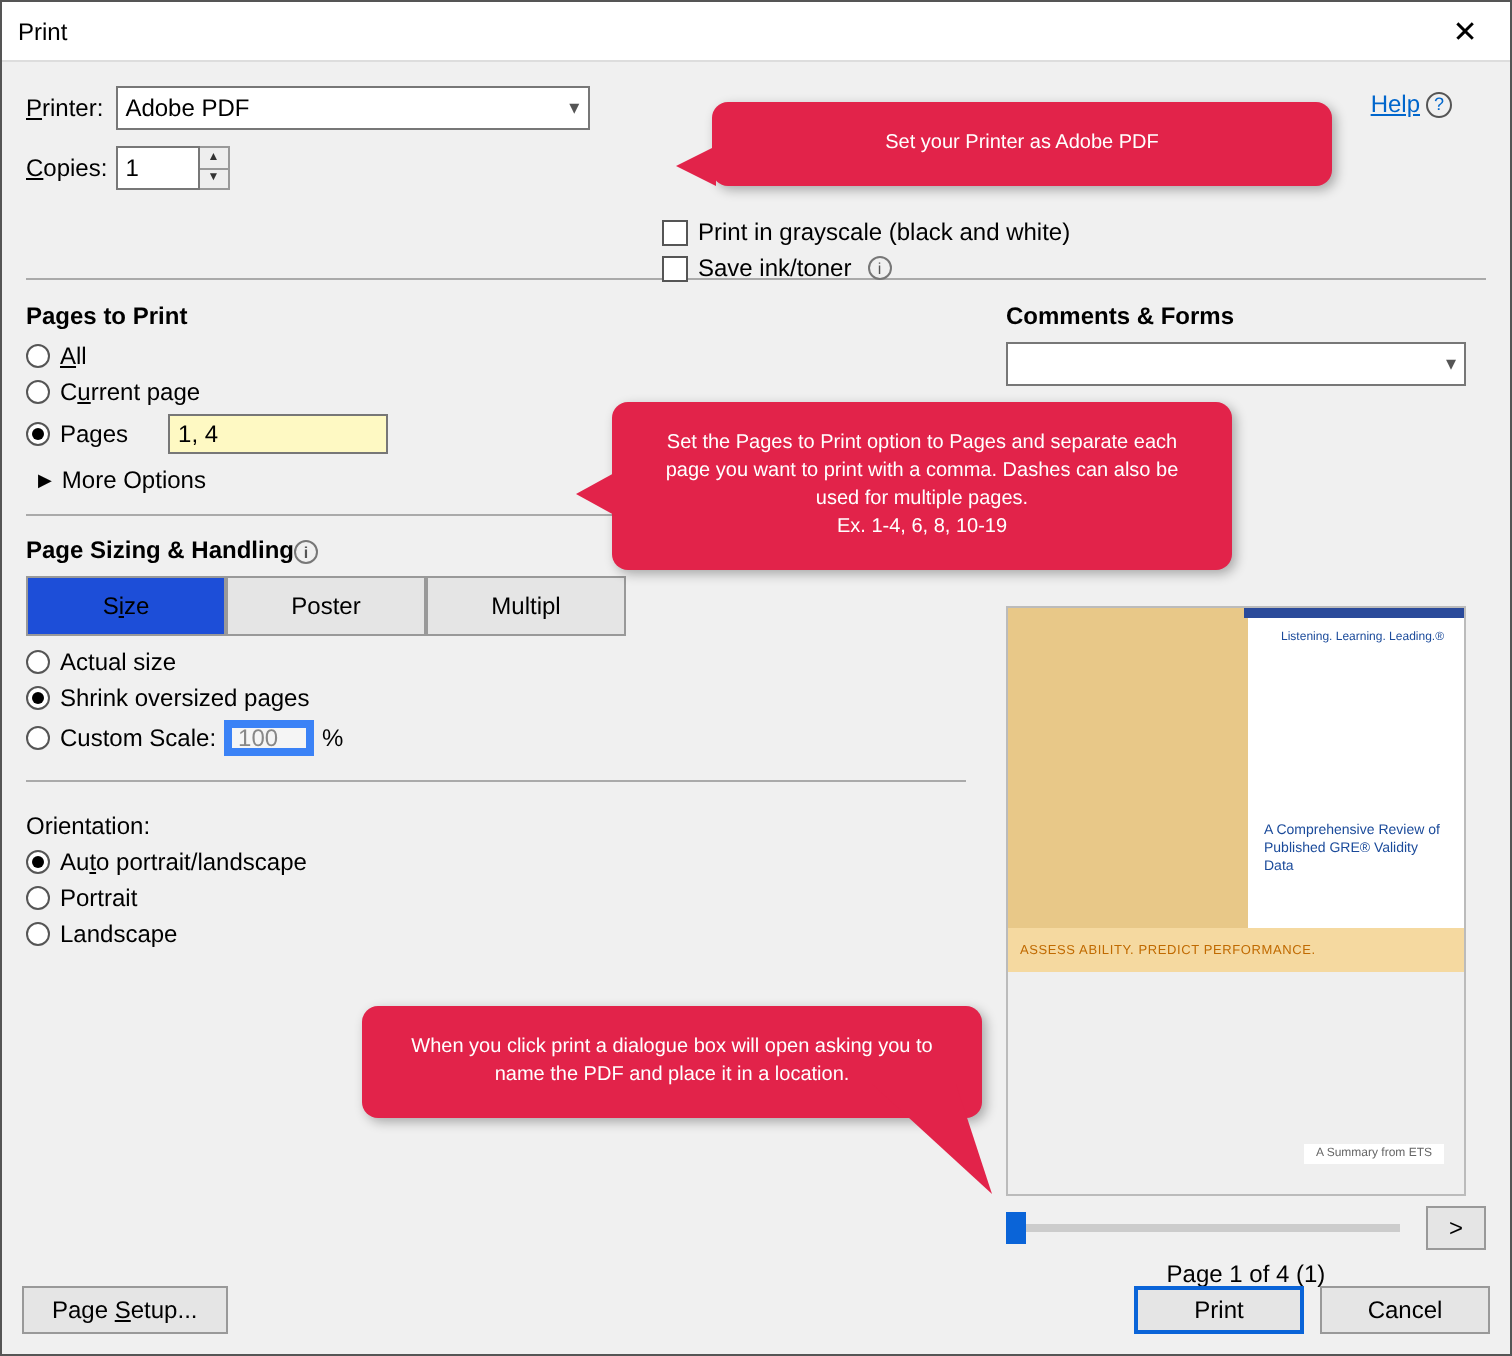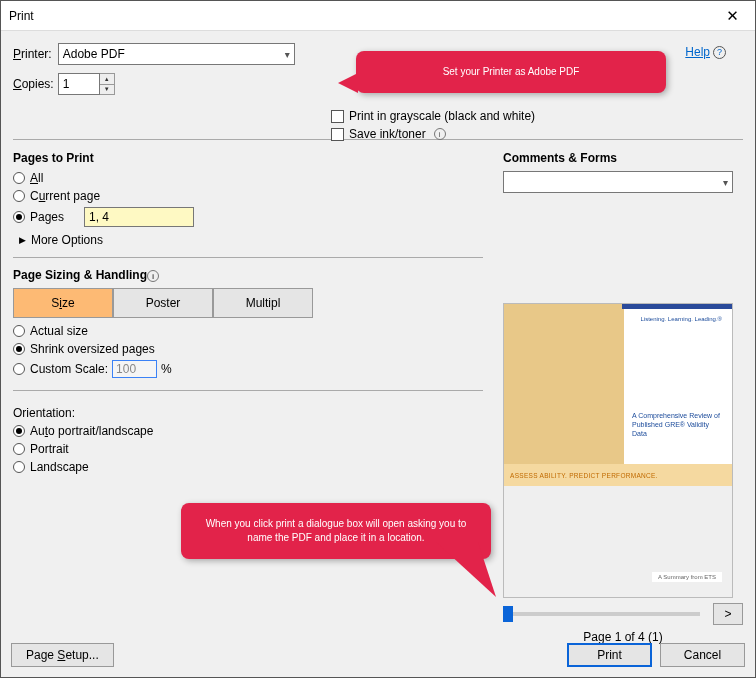--- a/index.html
+++ b/index.html
@@ -29,22 +29,22 @@
   .radio-row { display: flex; align-items: center; margin: 4px 0; }
   .radio { width: 12px; height: 12px; border: 1px solid #555; border-radius: 50%; margin-right: 5px; display: flex; align-items: center; justify-content: center; background:#fff;}
   .radio.sel::after { content: ""; width: 6px; height: 6px; background: #000; border-radius: 50%; }
   .pages-input { width: 110px; height: 20px; border: 1px solid #777; background: #fef9c3; padding: 0 4px; display:flex; align-items:center; margin-left: 20px; }
   .more-opts { display:flex; align-items:center; margin:6px 0 10px 6px; }
   .tri { font-size: 9px; margin-right: 5px; }
   .sizing-title { display:flex; align-items:flex-end; gap:0; font-weight:bold; margin-top:10px;}
   .info-icon { width:12px; height:12px; border:1px solid #777; border-radius:50%; font-size:8px; display:flex; align-items:center; justify-content:center; color:#555;}
   .btn-row { display:flex; gap:0; margin:6px 0; }
   .tab-btn { width: 100px; height: 30px; border: 1px solid #999; background: #e5e5e5; display:flex; align-items:center; justify-content:center; }
-  .tab-btn.sel { background: #fdba74; }
-  .scale-input { width: 45px; height:18px; border:1px solid #3b82f6; background:#f5f5f5; color:#888; padding:0 3px; display:inline-flex; align-items:center; margin:0 4px;}
+  .tab-btn.sel { background: #1d4ed8; }
+  .scale-input { width: 45px; height:18px; border:4px solid #3b82f6; background:#f5f5f5; color:#888; padding:0 3px; display:inline-flex; align-items:center; margin:0 4px;}
   .orient-box { margin-top: 15px; }
   .forms-select { width: 230px; height: 22px; border:1px solid #777; background:#fff; display:flex; align-items:center; justify-content:flex-end; padding:0 4px;}
   .forms-select .chev { font-size:10px; color:#555;}
   .preview { width: 230px; height: 295px; background:#fff; border:1px solid #bbb; margin-top:110px; position:relative; overflow:hidden;}
   .preview-body { position:absolute; top:0; left:0; right:0; bottom:0;}
   .pv-tan { position:absolute; top:0; left:0; width:120px; height:160px; background:#e8c888;}
   .pv-blue{ position:absolute; top:0; right:0; width:110px; height:5px; background:#2a4a9a;}
   .pv-logo{ position:absolute; top:12px; right:10px; font-size:6px; color:#1a4a9a;}
   .pv-text{ position:absolute; top:108px; right:10px; font-size:7px; color:#1a4a9a; width:90px; text-align:left; line-height:1.25;}
   .pv-band{ position:absolute; top:160px; left:0; right:0; height:22px; background:#f5d9a0; font-size:6.5px; color:#c06a00; display:flex; align-items:center; padding:0 6px; letter-spacing:0.3px;}
@@ -241,18 +241,22 @@
         </div>
         <div class="btn normal">
           <span>Cancel</span>
         </div>
       </div>
     </div>
 
     <div class="callout c1">
       <span>Set your Printer as Adobe PDF</span>
     </div>
+    <div class="callout c2">
+      <span style="white-space:pre-line">Set the Pages to Print option to Pages and separate each page you want to print with a comma. Dashes can also be used for multiple pages.
+Ex. 1-4, 6, 8, 10-19</span>
+    </div>
     <div class="callout c3">
       <span>When you click print a dialogue box will open asking you to name the PDF and place it in a location.</span>
     </div>
 
   </div>
 </div>
 
 </body></html>

